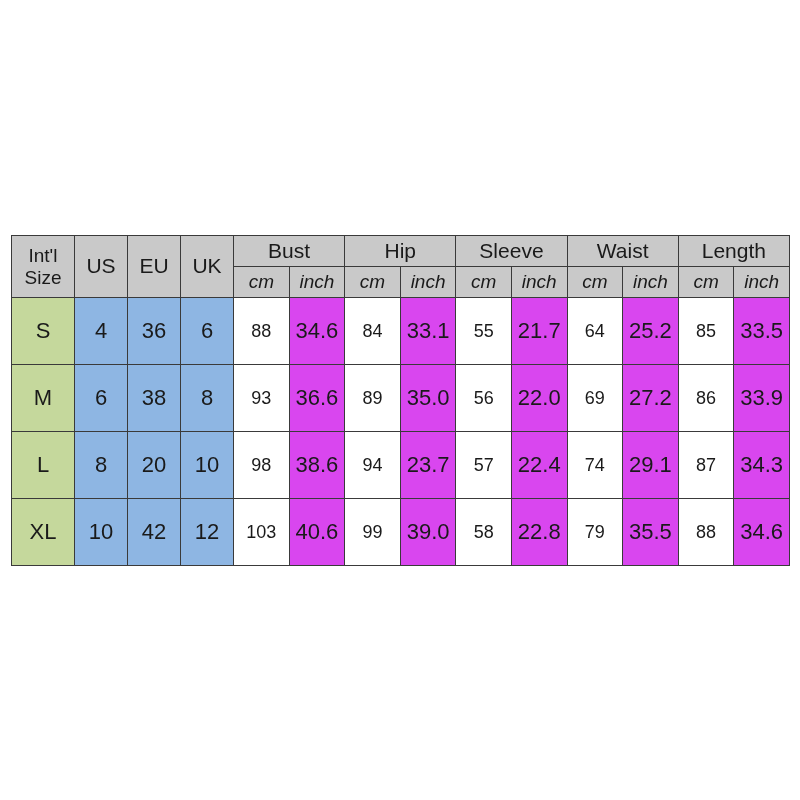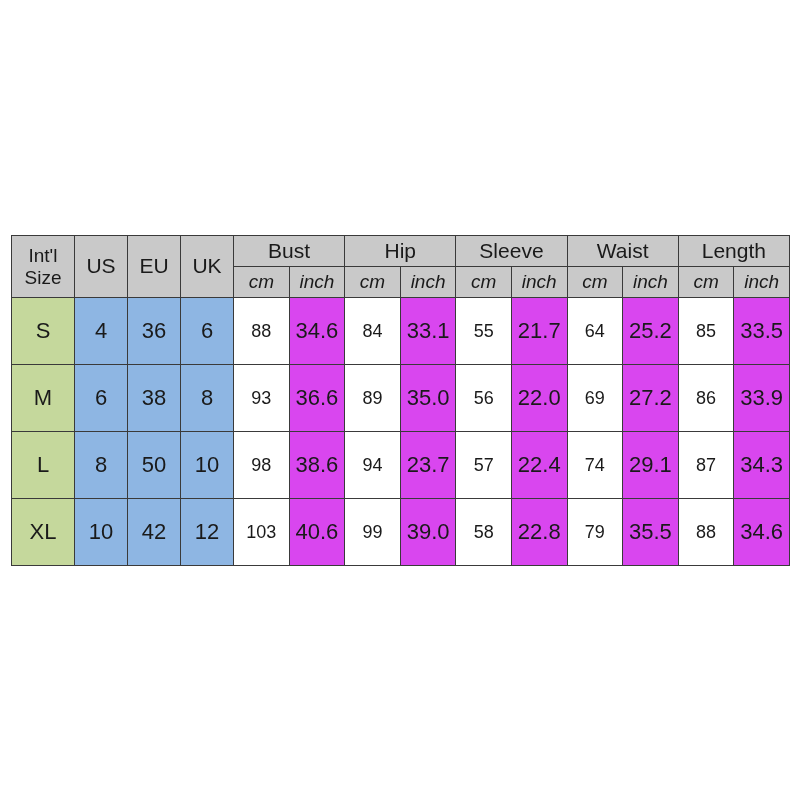--- a/index.html
+++ b/index.html
@@ -154,21 +154,21 @@
         <td class="c-cm">56</td>
         <td class="c-inch">22.0</td>
         <td class="c-cm">69</td>
         <td class="c-inch">27.2</td>
         <td class="c-cm">86</td>
         <td class="c-inch">33.9</td>
       </tr>
       <tr>
         <td class="c-size">L</td>
         <td class="c-std">8</td>
-        <td class="c-std">50</td>
+        <td class="c-std">20</td>
         <td class="c-std">10</td>
         <td class="c-cm">98</td>
         <td class="c-inch">38.6</td>
         <td class="c-cm">94</td>
         <td class="c-inch">23.7</td>
         <td class="c-cm">57</td>
         <td class="c-inch">22.4</td>
         <td class="c-cm">74</td>
         <td class="c-inch">29.1</td>
         <td class="c-cm">87</td>

